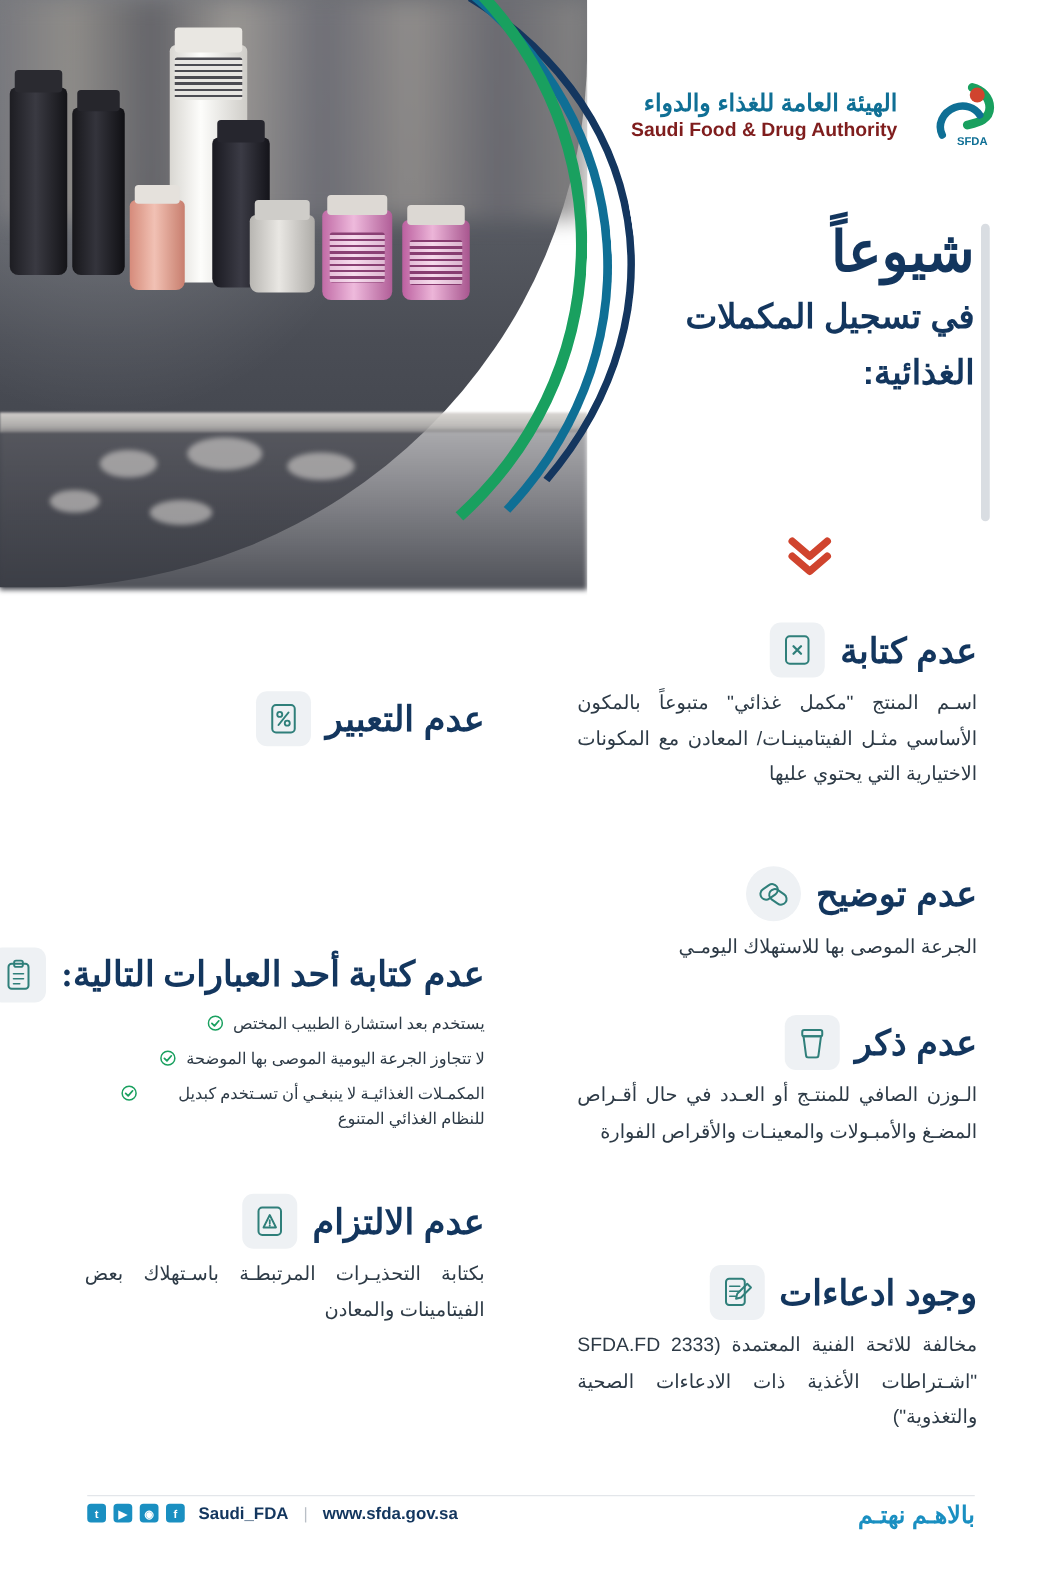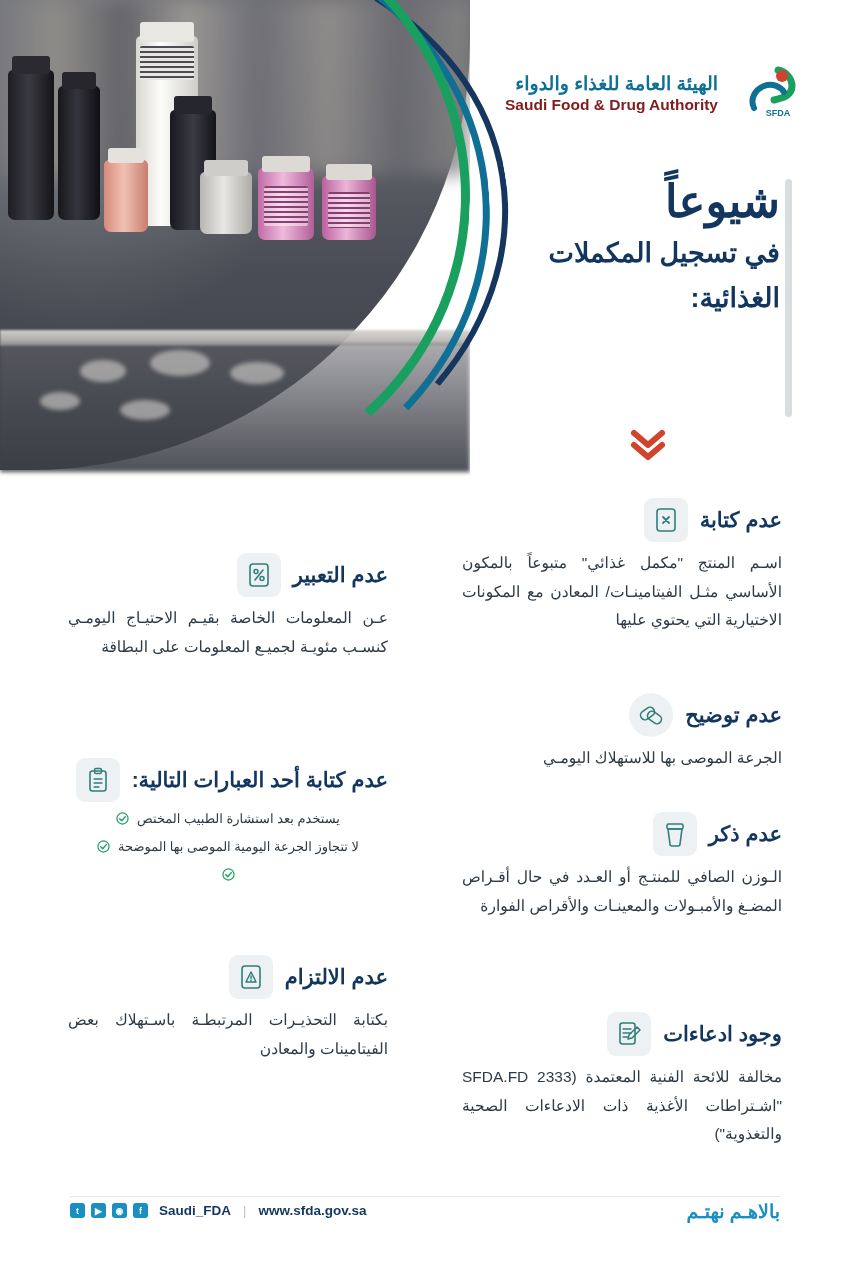--- a/index.html
+++ b/index.html
@@ -170,40 +170,40 @@
     position: absolute;
     direction: rtl;
     text-align: right;
   }
   .item-head {
     display: flex; align-items: center; justify-content: flex-start;
     gap: 12px;
     margin-bottom: 7px;
   }
   .item-title {
-    font-size: 21px; font-weight: bold; color: #13365e;
+    font-size: 28px; font-weight: bold; color: #13365e;
     white-space: nowrap;
   }
   .icon-box {
     width: 44px; height: 44px; flex: 0 0 auto;
     background: #eef1f4;
     border-radius: 9px;
     display: flex; align-items: center; justify-content: center;
   }
   .icon-box.round { border-radius: 50%; }
   .item-body {
     font-size: 15.5px; color: #2d3a46; line-height: 1.85;
     text-align: justify; text-align-last: right;
     direction: rtl;
   }
 
   
   .bullets { margin-top: 6px; }
   .bullet {
-    display: flex; align-items: flex-start; justify-content: center;
+    display: flex; align-items: flex-start; justify-content: flex-start;
     gap: 8px; margin-bottom: 7px;
     font-size: 13px; color: #2d3a46; line-height: 1.6;
   }
   .bullet .txt { max-width: 270px; text-align: right; }
   .tick {
     flex: 0 0 auto; margin-top: 3px;
     width: 13px; height: 13px;
   }
 
   
@@ -371,24 +371,23 @@
       <div class="item-title">عدم التعبير</div>
       <div class="icon-box">
         <svg width="24" height="26" viewBox="0 0 24 26">
           <rect x="3" y="2" width="18" height="22" rx="3" fill="none" stroke="#2f7f7a" stroke-width="1.6"></rect>
           <circle cx="9" cy="9.5" r="2" fill="none" stroke="#2f7f7a" stroke-width="1.5"></circle>
           <circle cx="15" cy="16.5" r="2" fill="none" stroke="#2f7f7a" stroke-width="1.5"></circle>
           <path d="M16 8 L8 18" stroke="#2f7f7a" stroke-width="1.6" stroke-linecap="round"></path>
         </svg>
       </div>
     </div>
-    <div class="item-body">عـن المعلومات الخاصة بقيـم الاحتيـاج اليومـي كنسـب مئويـة لجميـع المعلومات على البطاقة</div>
-  </div>
-
-  <div class="item" style="top:758px; right:462px; width:320px;">
+  </div>
+
+  <div class="item" style="top:758px; right:462px; width:320px;font-family:Liberation Serif, serif;">
     <div class="item-head">
       <div class="item-title">عدم كتابة أحد العبارات التالية:</div>
       <div class="icon-box">
         <svg width="24" height="26" viewBox="0 0 24 26">
           <rect x="4" y="4" width="16" height="20" rx="2.5" fill="none" stroke="#2f7f7a" stroke-width="1.6"></rect>
           <rect x="8.5" y="1.5" width="7" height="5" rx="1.5" fill="none" stroke="#2f7f7a" stroke-width="1.5"></rect>
           <path d="M8 12 h8 M8 16 h8 M8 20 h5" stroke="#2f7f7a" stroke-width="1.3" stroke-linecap="round"></path>
         </svg>
       </div>
     </div>
@@ -401,20 +400,21 @@
         </svg>
       </div>
       <div class="bullet">
         <span class="txt">لا تتجاوز الجرعة اليومية الموصى بها الموضحة</span>
         <svg class="tick" viewBox="0 0 14 14">
           <circle cx="7" cy="7" r="6" fill="none" stroke="#19a05f" stroke-width="1.3"></circle>
           <path d="M4 7.2 L6.2 9.4 L10 5" fill="none" stroke="#19a05f" stroke-width="1.5" stroke-linecap="round" stroke-linejoin="round"></path>
         </svg>
       </div>
       <div class="bullet">
+        <span class="txt">المكمـلات الغذائيـة لا ينبغـي أن تسـتخدم كبديل للنظام الغذائي المتنوع</span>
         <svg class="tick" viewBox="0 0 14 14">
           <circle cx="7" cy="7" r="6" fill="none" stroke="#19a05f" stroke-width="1.3"></circle>
           <path d="M4 7.2 L6.2 9.4 L10 5" fill="none" stroke="#19a05f" stroke-width="1.5" stroke-linecap="round" stroke-linejoin="round"></path>
         </svg>
       </div>
     </div>
   </div>
 
   <div class="item" style="top:955px; right:462px; width:320px;">
     <div class="item-head">

